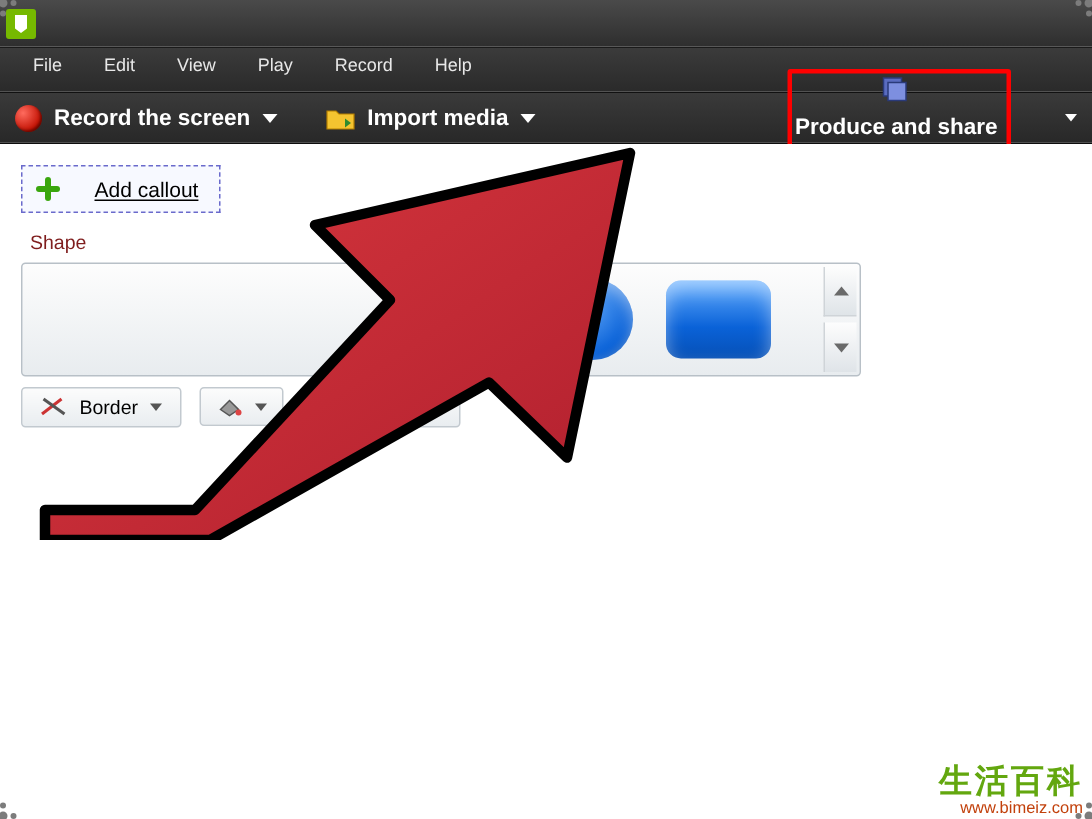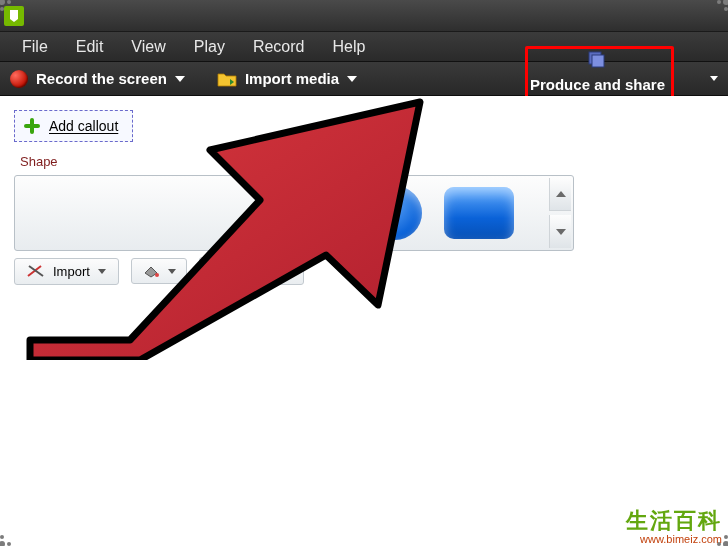--- a/index.html
+++ b/index.html
@@ -20,22 +20,22 @@
     border-radius: 2px; position: relative; margin-right: 6px;
     display:flex; align-items:center; justify-content:center;
   }
   .app-icon svg { display:block; }
 
   
   .menubar {
     height: 30px;
     background: linear-gradient(to bottom, #3b3b3b, #2a2a2a);
     border-bottom: 1px solid #111;
-    display: flex; align-items: center; padding: 0 8px;
-    color: #e8e8e8; font-size: 16px;
+    display: flex; align-items: flex-start; padding: 0 8px;
+    color: #e8e8e8; font-size: 12px;
   }
   .menubar .menu-item { padding: 4px 14px; cursor: default; }
 
   
   .toolbar {
     height: 34px;
     background: linear-gradient(to bottom, #3a3a3a, #282828);
     border-bottom: 1px solid #0d0d0d;
     display: flex; align-items: center; padding: 0 10px;
     gap: 32px;
@@ -73,21 +73,21 @@
     margin-left: 4px;
   }
 
   
   .content {
     flex: 1; background: #ffffff; padding: 14px 14px 0 14px;
     display: flex; flex-direction: column; gap: 12px;
     position:relative;
   }
   .add-callout-btn {
-    display: inline-flex; align-items: center; gap: 8px;
+    display: inline-flex; align-items: center; gap: 22px;
     padding: 6px 14px 6px 8px; font-size: 14px;
     border: 1px dashed #6a6acc;
     background: #f7f9ff; cursor: pointer; width: fit-content;
   }
   .plus-icon {
     width: 18px; height: 18px;
     position:relative;
   }
   .plus-icon::before, .plus-icon::after {
     content:""; position:absolute; background:#3aa60e;
@@ -256,21 +256,21 @@
       </div>
 
       <div class="opts-row">
         <div class="opt-btn">
           <span class="border-ico">
             <svg width="18" height="14" viewBox="0 0 18 14">
               <path d="M1 12 L14 2" stroke="#c33" stroke-width="2"></path>
               <path d="M2 2 L16 12" stroke="#555" stroke-width="2"></path>
             </svg>
           </span>
-          <span>Import</span>
+          <span>Border</span>
           <span class="arrow"></span>
         </div>
 
         <div class="opt-btn" style="padding:5px 10px;">
           <span class="fill-ico">
             <svg width="18" height="14" viewBox="0 0 18 14">
               <path d="M3 9 L9 3 L15 9 L9 13 Z" fill="#999" stroke="#555"></path>
               <circle cx="15" cy="11" r="2" fill="#d44"></circle>
             </svg>
           </span>

